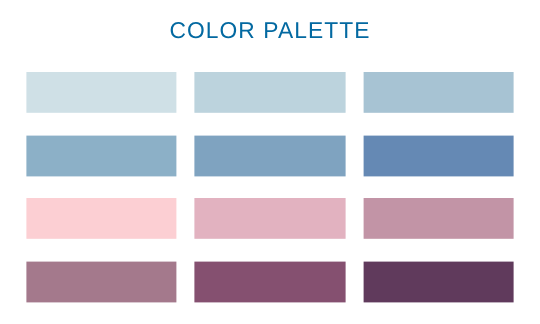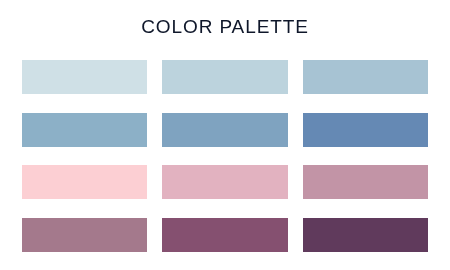--- a/index.html
+++ b/index.html
@@ -50,21 +50,21 @@
     width: 100%;
     height: 100%;
     display: block;
   }
 </style>
 </head>
 <body>
 
 <div id="palette-card" style="background: rgb(255, 255, 255);">
 
-  <div id="palette-title" style="color: #0f172a;">COLOR PALETTE</div>
+  <div id="palette-title" style="color: #0369a1;">COLOR PALETTE</div>
 
   <div id="swatch-grid">
     <div class="swatch" title="#cfe0e6" style="background: rgb(207, 224, 230);"></div>
     <div class="swatch" title="#bcd3dd" style="background: rgb(188, 211, 221);"></div>
     <div class="swatch" title="#a7c3d3" style="background: rgb(167, 195, 211);"></div>
     <div class="swatch" title="#8cb0c7" style="background: rgb(140, 176, 199);"></div>
     <div class="swatch" title="#7fa3c0" style="background: rgb(127, 163, 192);"></div>
     <div class="swatch" title="#6589b4" style="background: rgb(101, 137, 180);"></div>
     <div class="swatch" title="#fccfd3" style="background: rgb(252, 207, 211);"></div>
     <div class="swatch" title="#e2b2c0" style="background: rgb(226, 178, 192);"></div>

